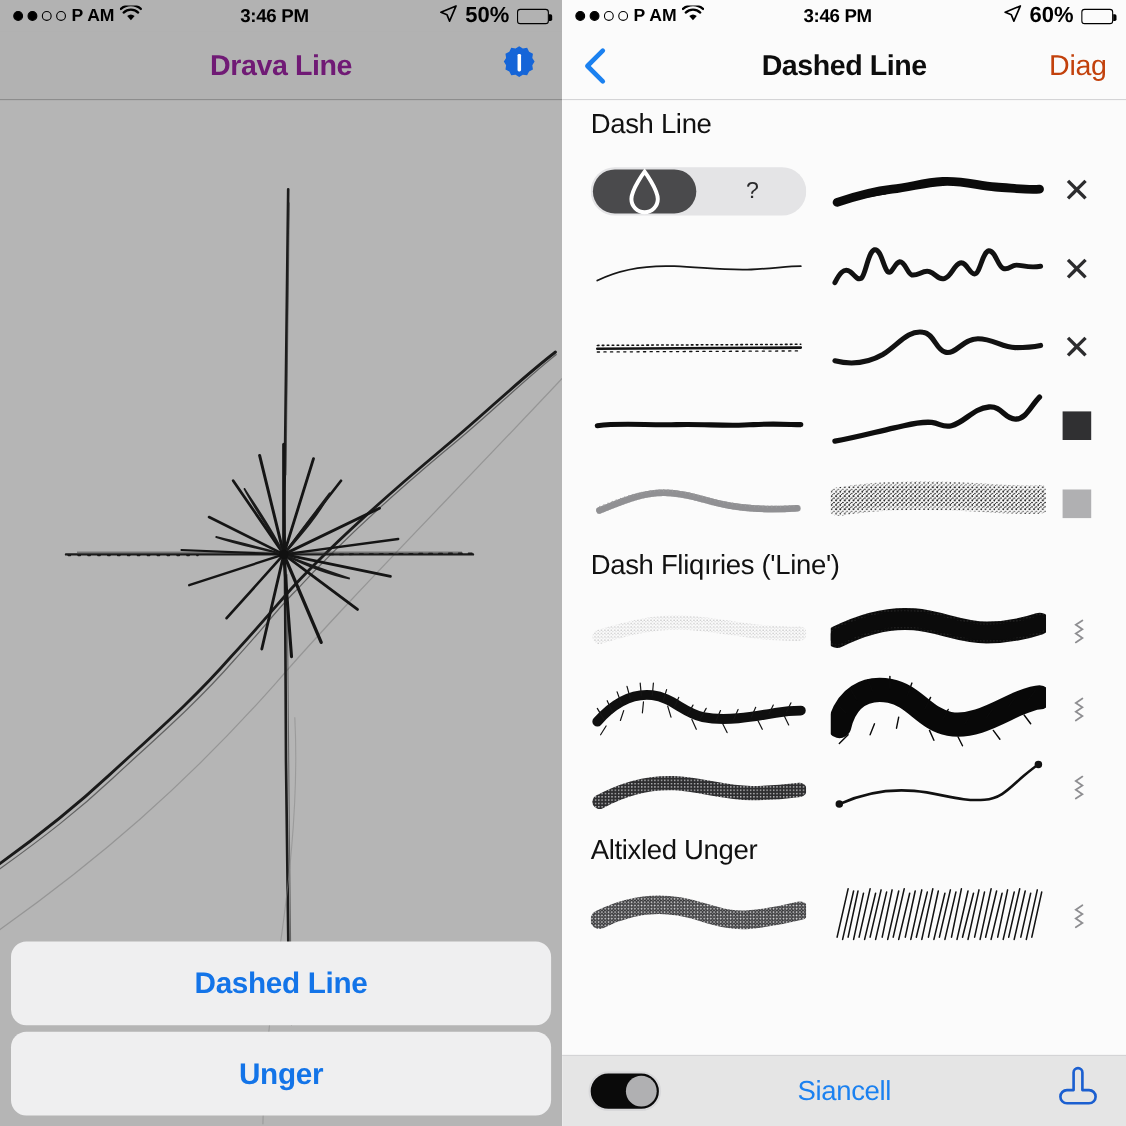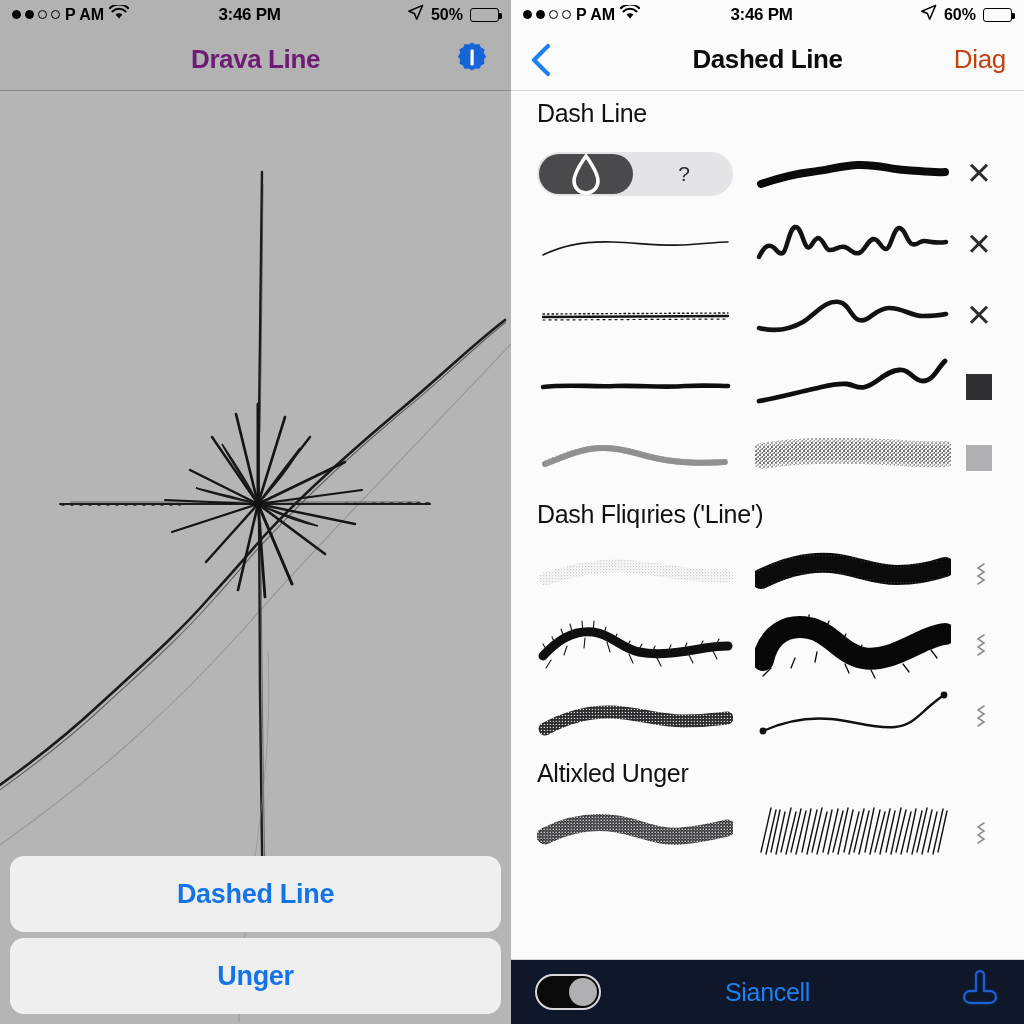--- a/index.html
+++ b/index.html
@@ -29,21 +29,21 @@
   .sb-center {
     position:absolute; left:0; right:12px; text-align:center;
     font-size:17px; font-weight:bold; letter-spacing:-0.3px;
   }
   .sb-right { display:flex; align-items:center; gap:7px; margin-left:auto; z-index:2; }
   .dots { display:flex; gap:4px; align-items:center; }
   .dot { width:9px; height:9px; border-radius:50%; border:1.4px solid #000; }
   .dot.filled { background:#000; }
   .carrier { font-size:16px; font-weight:600; letter-spacing:0px; }
   .wifi { display:inline-block; }
-  .battpct { font-size:16px; font-weight:600; }
+  .battpct { font-size:20px; font-weight:600; }
   .batt {
     width:29px; height:14px; border:1.6px solid #000; border-radius:3px;
     position:relative; padding:1.5px;
   }
   .batt .fill { height:100%; background:#000; border-radius:1px; }
   .batt:after {
     content:""; position:absolute; right:-4px; top:4px;
     width:2.6px; height:6px; background:#000; border-radius:0 1.5px 1.5px 0;
   }
 
@@ -133,21 +133,21 @@
   }
   .seg-opt.active { color:#fff; }
   .seg-thumb {
     position:absolute; left:2px; top:2px; width:94px; height:40px;
     background:#4a4a4c; border-radius:20px; z-index:1;
   }
   .seg-opt.right-opt { color:#2a2a2c; }
 
   .r-toolbar {
     position:absolute; left:0; right:0; bottom:0; height:65px;
-    background:#0f172a; border-top:1px solid #d4d4d6;
+    background:#e5e5e5; border-top:1px solid #d4d4d6;
     display:flex; align-items:center; padding:0 24px;
   }
   .toggle {
     width:66px; height:36px; border-radius:18px; background:#0a0a0a;
     position:relative; border:2px solid #d8d8da; cursor:pointer;
     flex:0 0 66px;
   }
   .toggle .knob {
     position:absolute; right:2px; top:2px; width:28px; height:28px;
     border-radius:50%; background:#b0b0b2;

